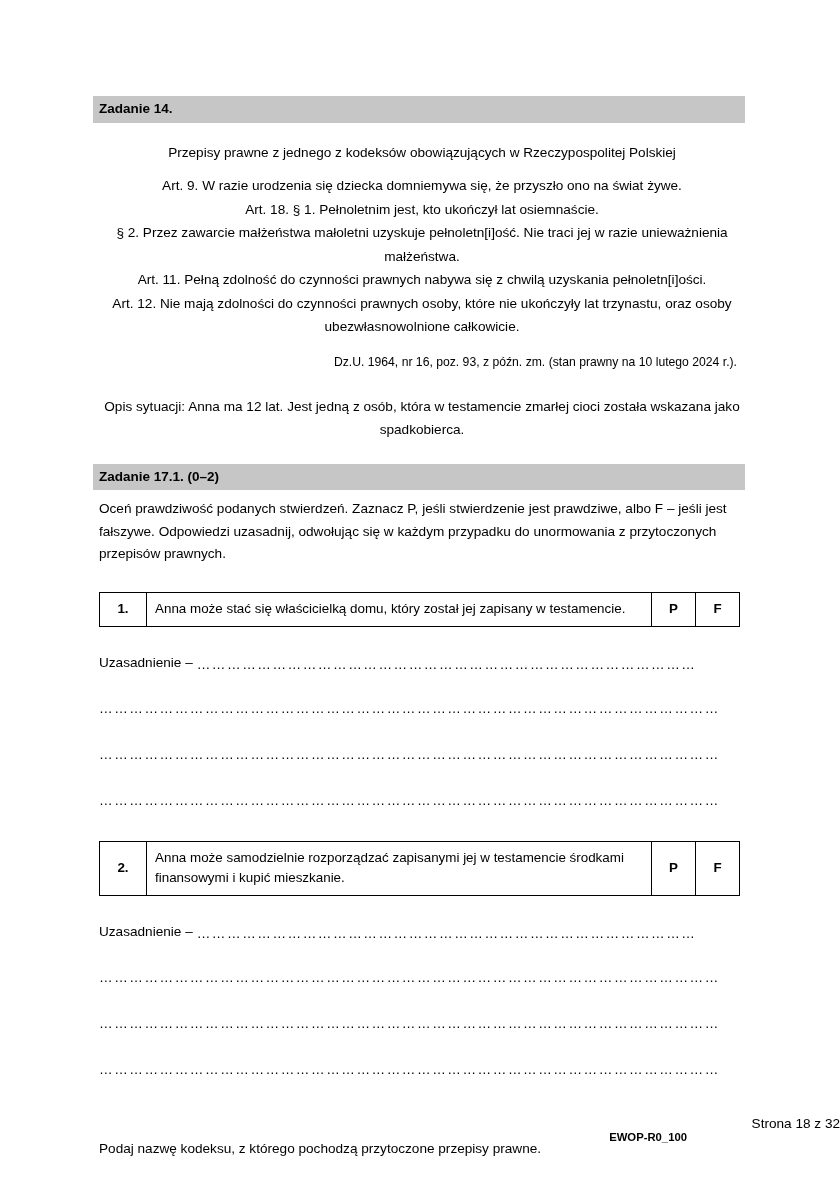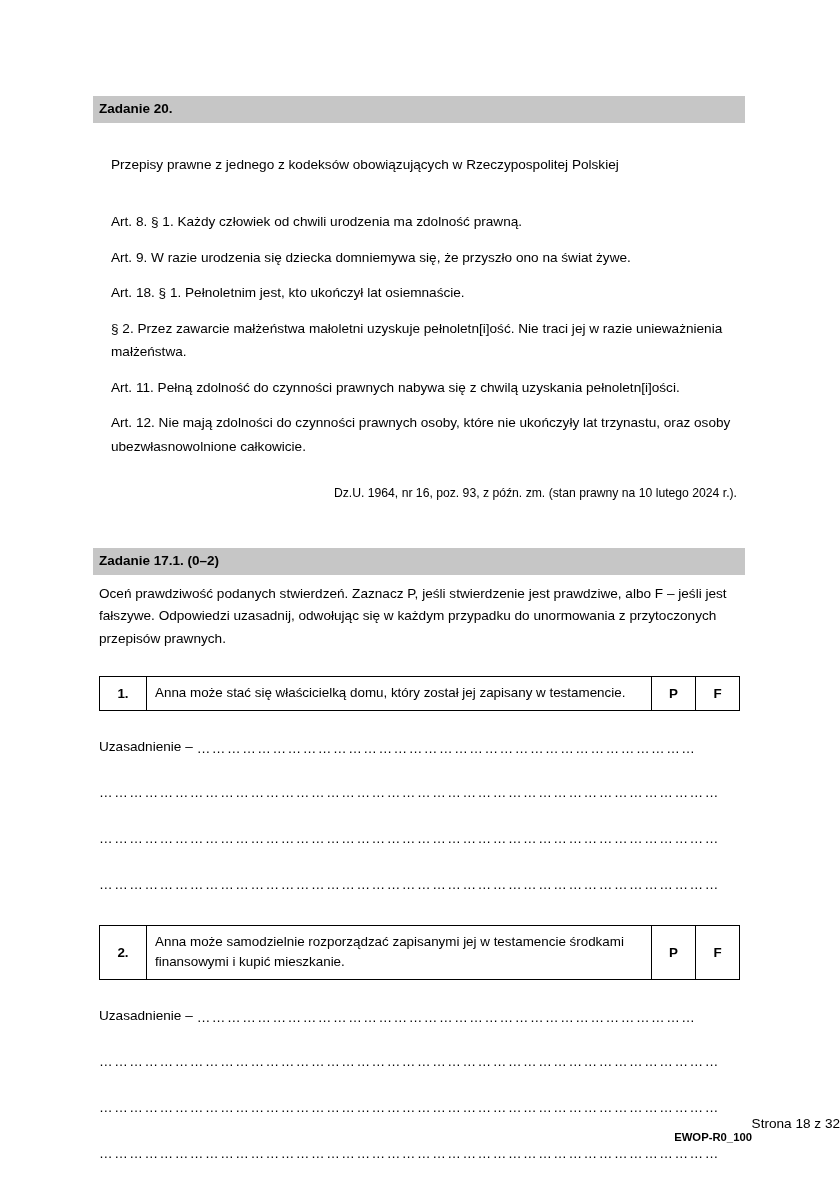--- a/index.html
+++ b/index.html
@@ -37,21 +37,22 @@
     padding: 6px 0 7px 6px;
     margin-left: -6px;
     width: 646px;
     box-sizing: content-box;
   }
 
   
   .para {
     font-size: 13.6px;
     line-height: 23.5px;
-    margin: 12px;
+    margin: 0;
+    text-align: center;
   }
   .spacer-14 { height: 14px; }
   .spacer-10 { height: 10px; }
   .spacer-8  { height: 8px; }
   .spacer-18 { height: 18px; }
   .spacer-22 { height: 22px; }
   .spacer-26 { height: 26px; }
   .spacer-30 { height: 30px; }
 
   .law-block .para { line-height: 23.5px; }
@@ -135,56 +136,56 @@
     left: 0;
     top: 1116px;
     width: 840px;
     text-align: right;
     font-size: 13.6px;
   }
   .footer-code {
     position: absolute;
     left: 0;
     top: 1131px;
-    width: 752px;
+    width: 687px;
     text-align: right;
     font-size: 11.3px;
     font-weight: bold;
   }
 </style>
 </head>
 <body>
 
 <div class="page">
 
   <div class="content">
 
-    <div class="section-bar">Zadanie 20.</div>
+    <div class="section-bar">Zadanie 14.</div>
 
     <div class="spacer-18"></div>
 
     <p class="para">Przepisy prawne z jednego z kodeksów obowiązujących w Rzeczypospolitej Polskiej</p>
 
     <div class="spacer-10"></div>
 
     <div class="law-block">
-      <p class="para">Art. 8. § 1. Każdy człowiek od chwili urodzenia ma zdolność prawną.</p>
       <p class="para">Art. 9. W razie urodzenia się dziecka domniemywa się, że przyszło ono na świat żywe.</p>
       <p class="para">Art. 18. § 1. Pełnoletnim jest, kto ukończył lat osiemnaście.</p>
       <p class="para">§ 2. Przez zawarcie małżeństwa małoletni uzyskuje pełnoletn[i]ość. Nie traci jej w razie unieważnienia małżeństwa.</p>
       <p class="para">Art. 11. Pełną zdolność do czynności prawnych nabywa się z chwilą uzyskania pełnoletn[i]ości.</p>
       <p class="para">Art. 12. Nie mają zdolności do czynności prawnych osoby, które nie ukończyły lat trzynastu, oraz osoby ubezwłasnowolnione całkowicie.</p>
     </div>
 
     <div class="spacer-8"></div>
 
     <p class="source">Dz.U. 1964, nr 16, poz. 93, z późn. zm. (stan prawny na 10 lutego 2024 r.).</p>
 
     <div class="spacer-18"></div>
 
+    <p class="para">Opis sytuacji: Anna ma 12 lat. Jest jedną z osób, która w testamencie zmarłej cioci została wskazana jako spadkobierca.</p>
 
     <div class="spacer-22"></div>
 
     <div class="section-bar">Zadanie 17.1. (0–2)</div>
 
     <div class="spacer-8"></div>
 
     <p class="instruction">Oceń prawdziwość podanych stwierdzeń. Zaznacz P, jeśli stwierdzenie jest prawdziwe, albo F – jeśli jest fałszywe. Odpowiedzi uzasadnij, odwołując się w każdym przypadku do unormowania z przytoczonych przepisów prawnych.</p>
 
     <div class="spacer-26"></div>

